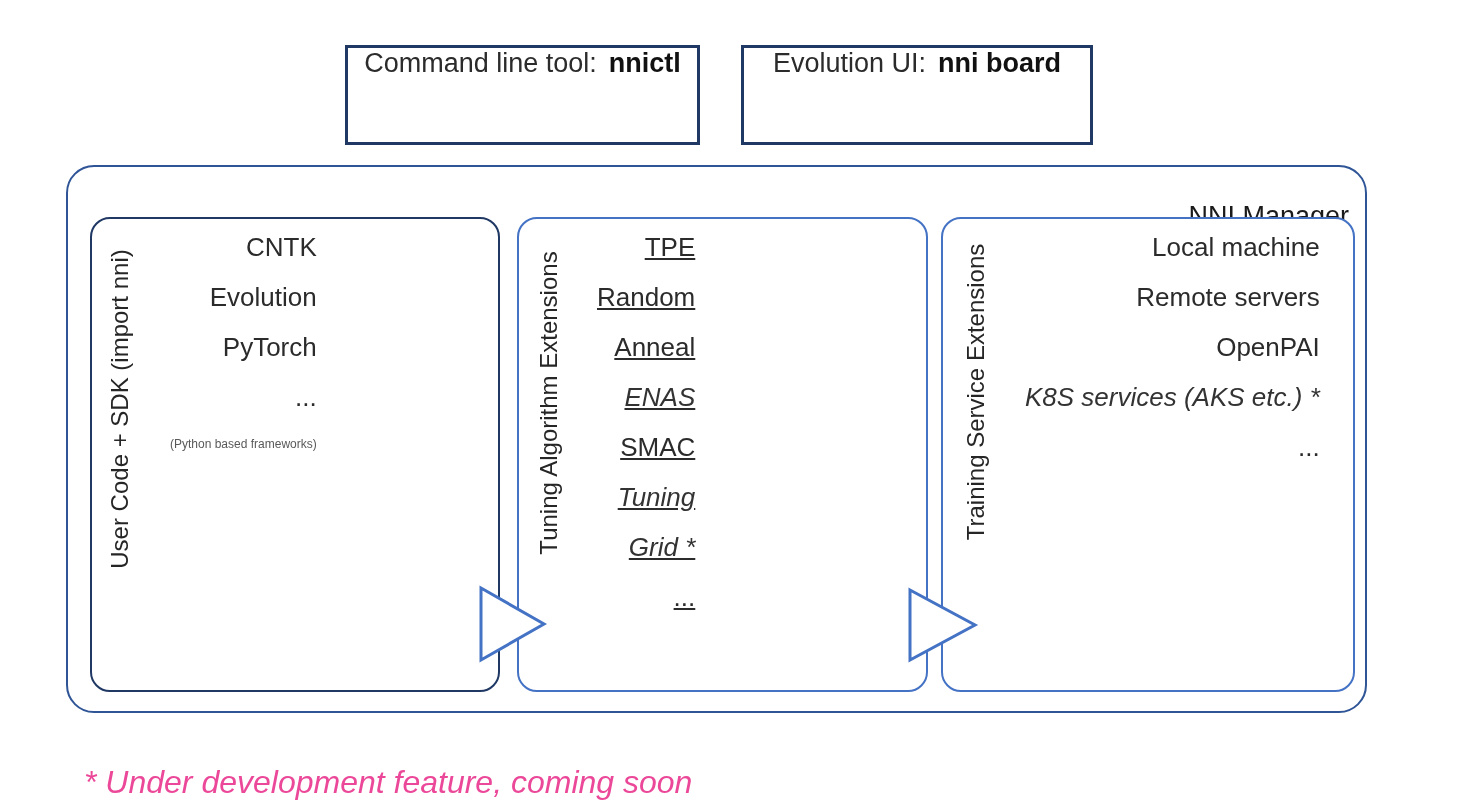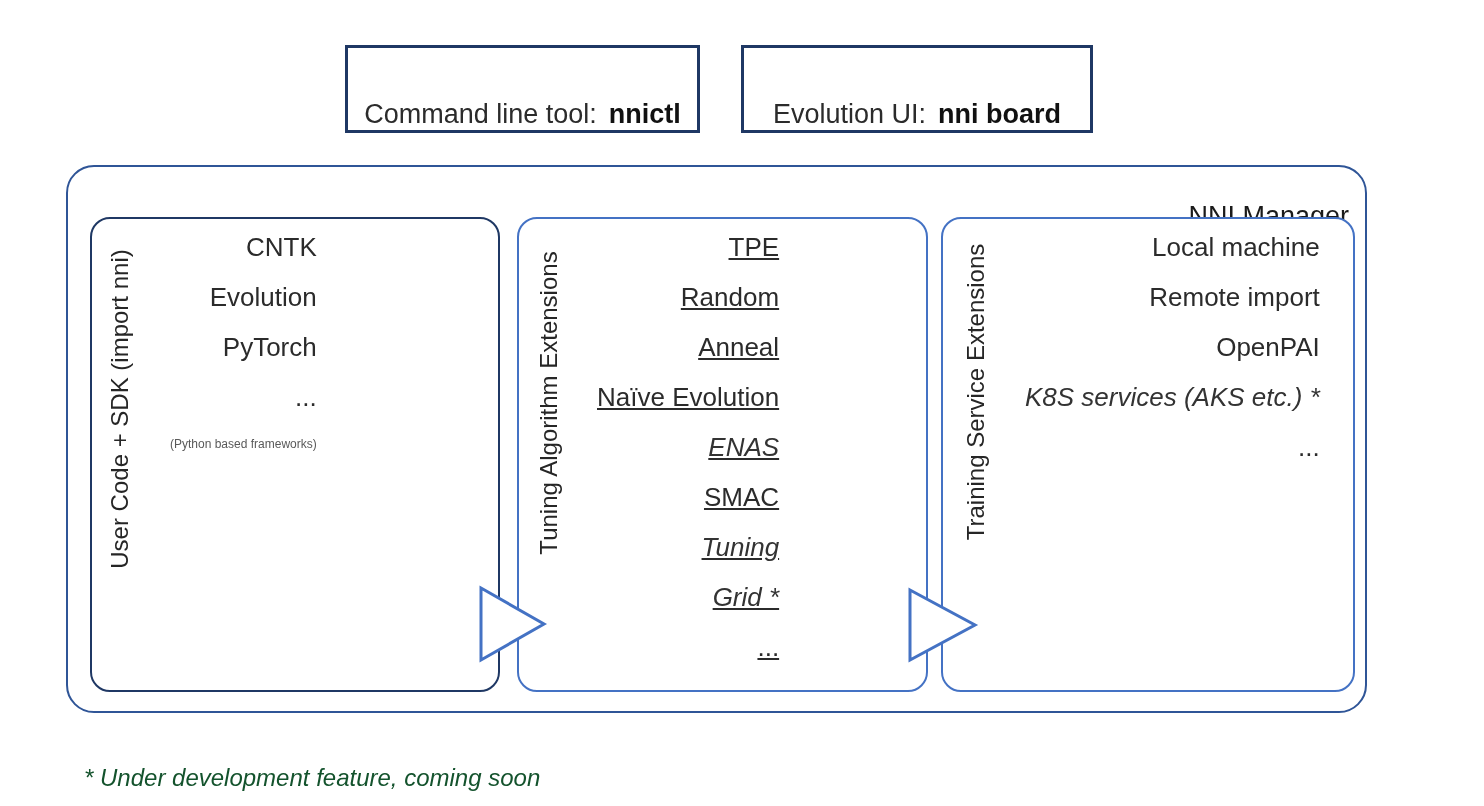--- a/index.html
+++ b/index.html
@@ -3,23 +3,23 @@
 <meta charset="utf-8">
 <style>
   html,body{margin:0;padding:0;background:#fff;}
   .canvas{
     position:relative;width:1484px;height:806px;background:#ffffff;
     font-family:"Liberation Sans","DejaVu Sans",sans-serif;
     color:#262626;overflow:hidden;
   }
   
   .top-box{
-    position:absolute;top:45px;height:88px;box-sizing:border-box;
+    position:absolute;top:45px;height:100px;box-sizing:border-box;
     border:3px solid #1f3864;background:#fff;
-    display:flex;align-items:flex-end;justify-content:center;
+    display:flex;align-items:flex-start;justify-content:center;
     font-size:27px;white-space:nowrap;
   }
   .top-box .tb-label{color:#2b2b2b;}
   .top-box .tb-value{font-weight:700;color:#111;margin-left:12px;}
   .top-box.box1{left:345px;width:355px;}
   .top-box.box2{left:741px;width:352px;}
 
   
   .outer-box{
     position:absolute;left:66px;top:165px;width:1301px;height:548px;
@@ -57,22 +57,22 @@
   .item.italic{font-style:italic;color:#333;}
   .item.note{font-size:12px;color:#595959;line-height:44px;}
 
   
   .arrow{position:absolute;z-index:5;}
   .arrow.a1{left:479px;top:585px;}
   .arrow.a2{left:908px;top:587px;}
 
   
   .footnote{
-    position:absolute;left:84px;top:764px;font-size:24px;font-style:italic;
-    color:#14532d;white-space:nowrap;
+    position:absolute;left:84px;top:764px;font-size:32px;font-style:italic;
+    color:#ec4899;white-space:nowrap;
   }
 </style>
 </head>
 <body>
 
 <div class="canvas">
 
   <div class="top-box box1">
     <span class="tb-label">Command line tool:</span>
     <span class="tb-value">nnictl</span>
@@ -94,33 +94,32 @@
     <div class="item">...</div>
     <div class="item note">(Python based frameworks)</div>
   </div>
 
   <div class="inner-box tuning"></div>
   <div class="side-label sl2">Tuning Algorithm Extensions</div>
   <div class="item-list l2">
     <div class="item">TPE</div>
     <div class="item">Random</div>
     <div class="item">Anneal</div>
-    <div class="item">Naïve Evolution</div>
     <div class="item italic">ENAS</div>
     <div class="item">SMAC</div>
     <div class="item italic">Tuning</div>
     <div class="item italic">Grid *</div>
     <div class="item">...</div>
   </div>
 
   <div class="inner-box training"></div>
   <div class="side-label sl3">Training Service Extensions</div>
   <div class="item-list l3">
     <div class="item">Local machine</div>
-    <div class="item">Remote import</div>
+    <div class="item">Remote servers</div>
     <div class="item">OpenPAI</div>
     <div class="item italic">K8S services (AKS etc.) *</div>
     <div class="item">...</div>
   </div>
 
   <svg class="arrow a1" width="70" height="78" viewBox="0 0 70 78">
     <polygon points="2,3 65,39 2,75" fill="#ffffff" stroke="#4472c4" stroke-width="3" stroke-linejoin="miter"></polygon>
   </svg>
   <svg class="arrow a2" width="72" height="76" viewBox="0 0 72 76">
     <polygon points="2,3 67,38 2,73" fill="#ffffff" stroke="#4472c4" stroke-width="3" stroke-linejoin="miter"></polygon>

